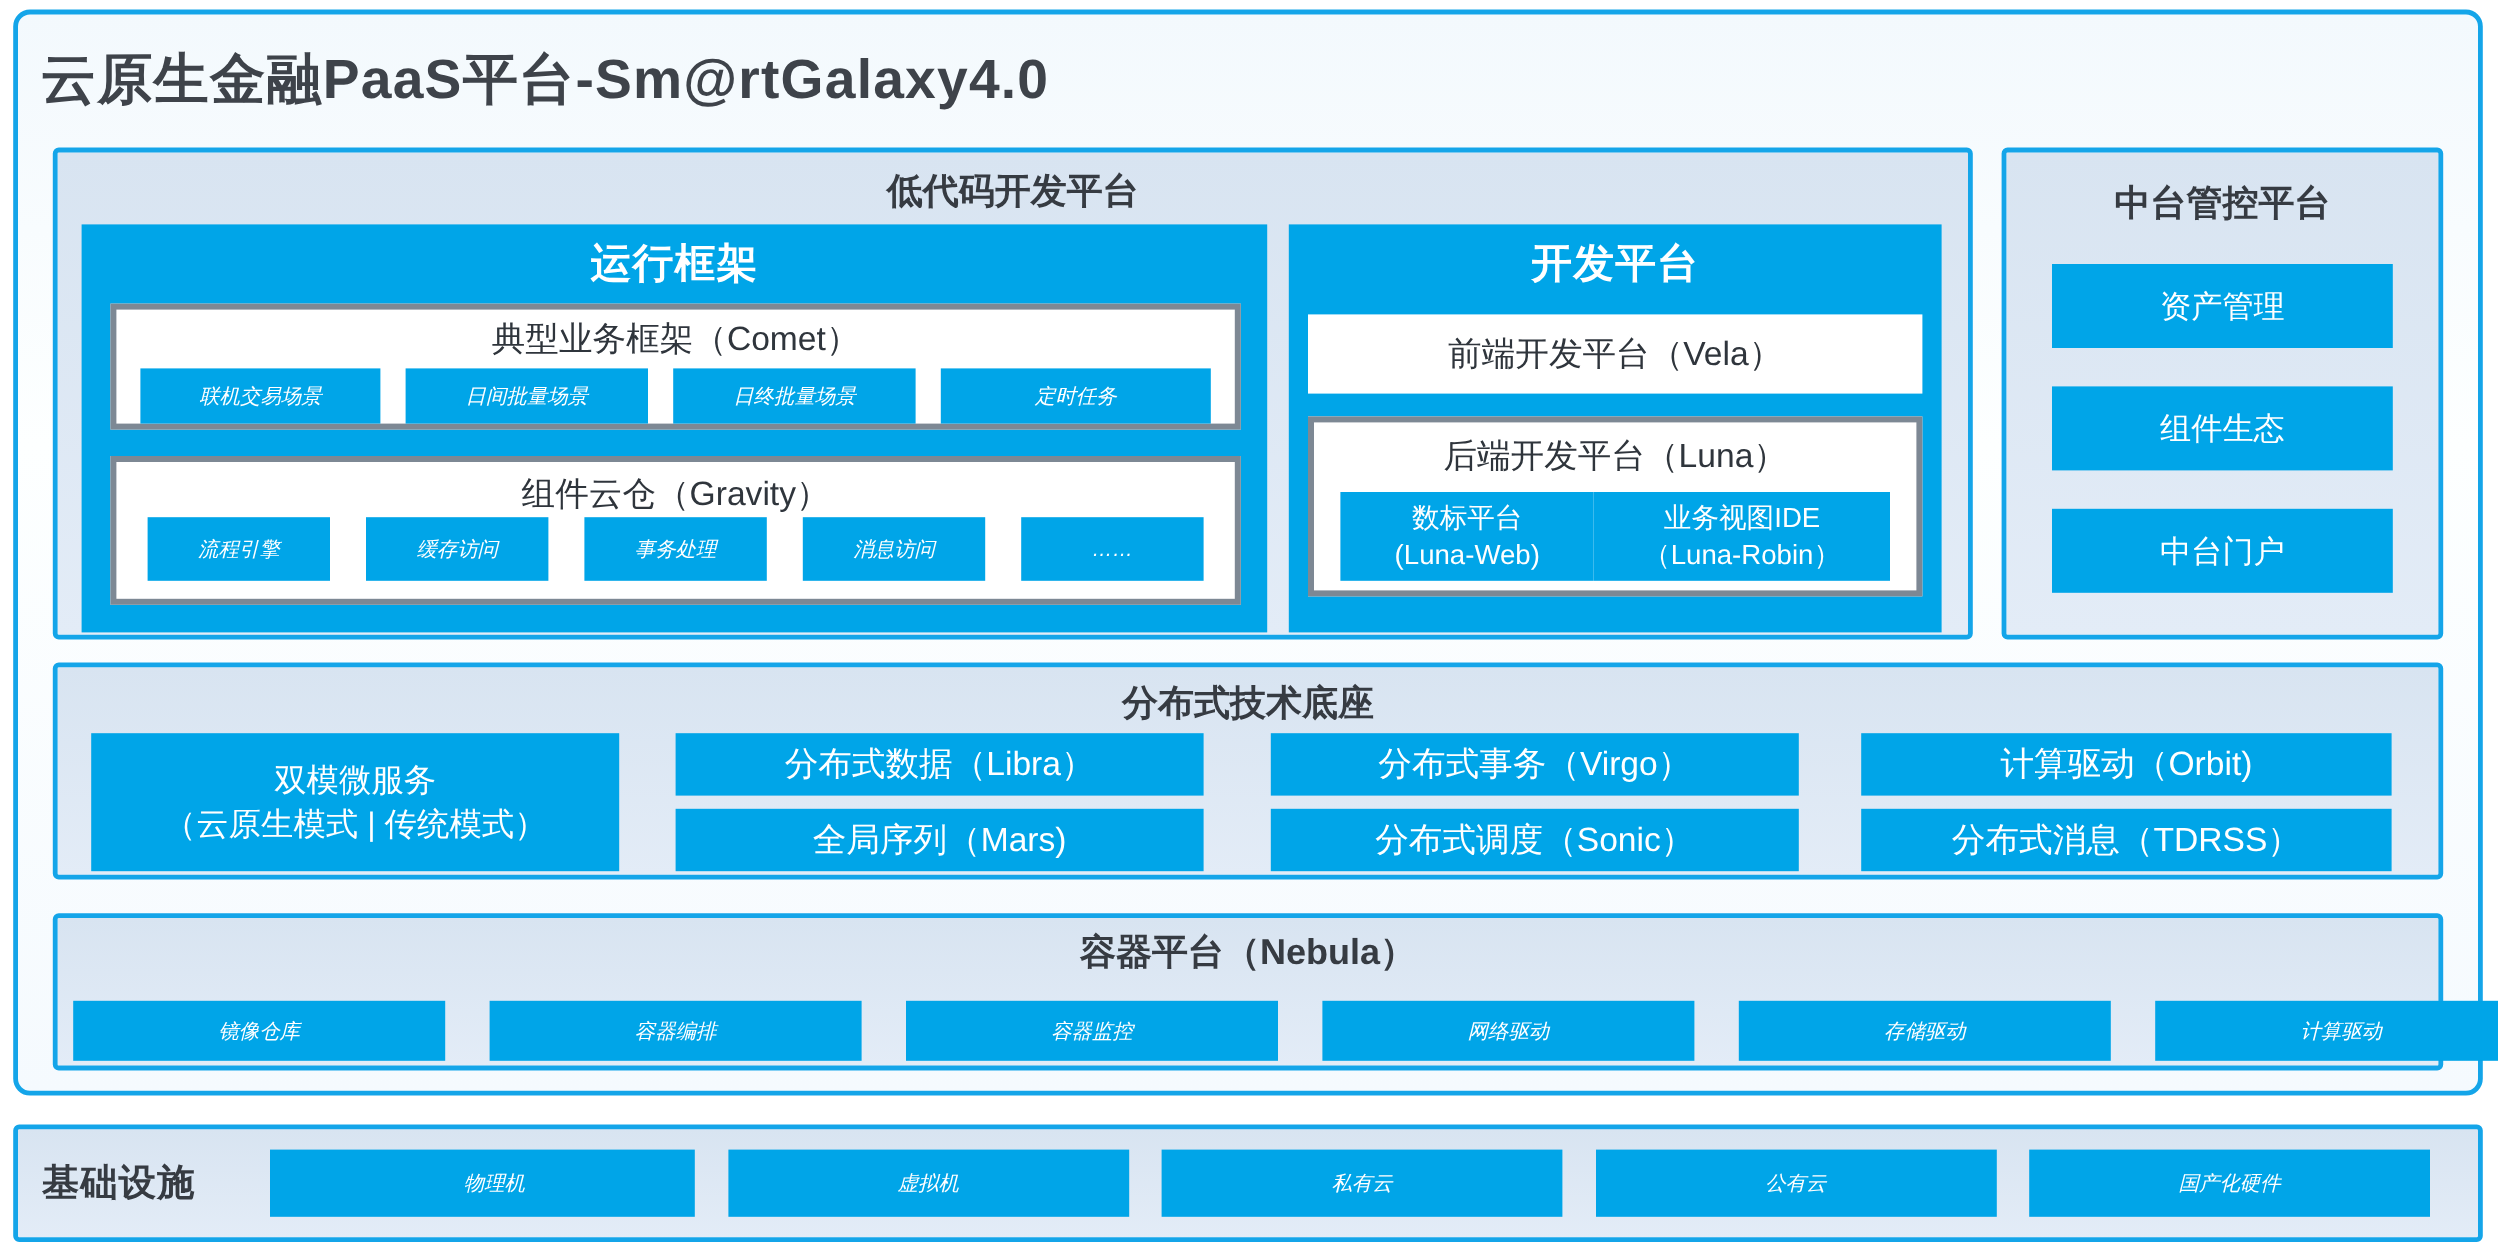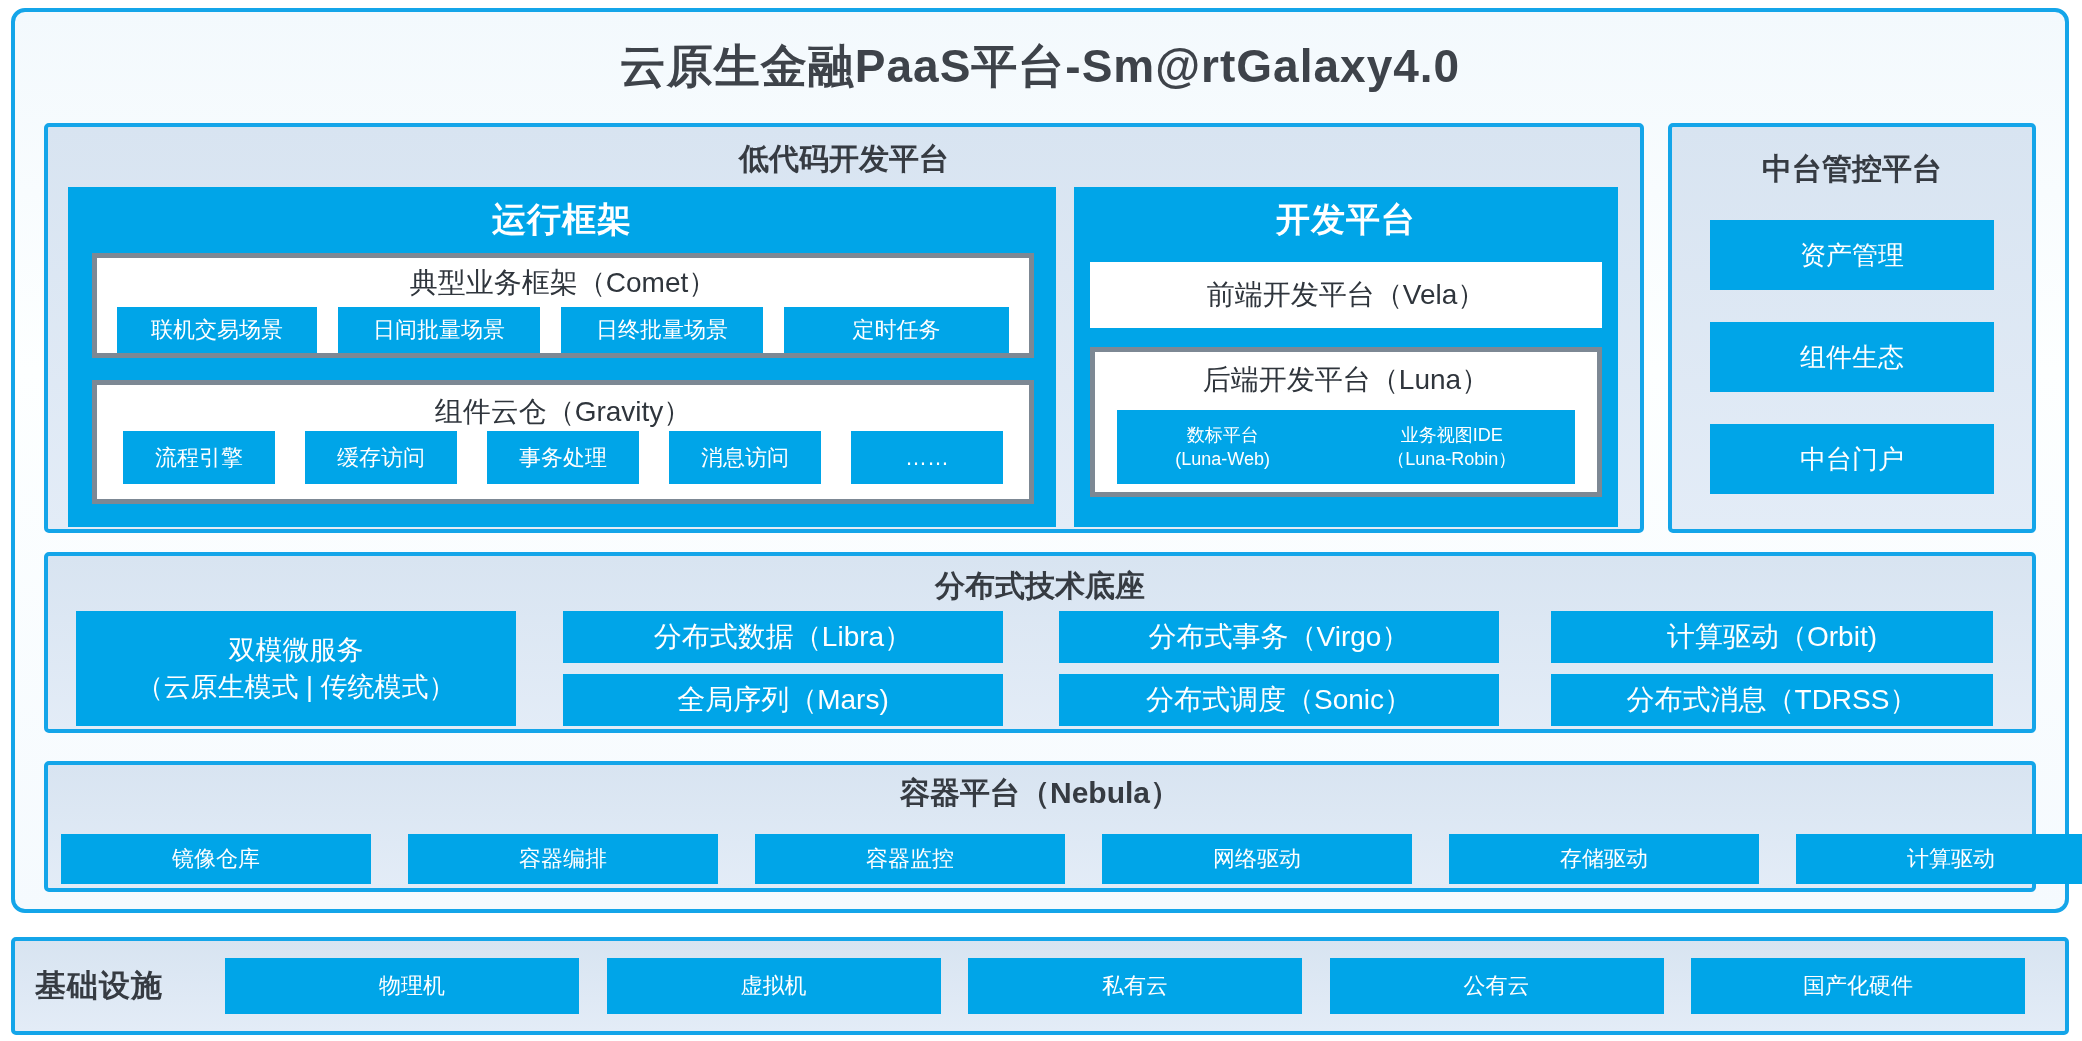--- a/index.html
+++ b/index.html
@@ -11,22 +11,22 @@
   }
   .abs{position:absolute;box-sizing:border-box;}
 
   
   .outer{
     left:11px;top:8px;width:2058px;height:905px;
     border:4px solid #14A5E9;border-radius:14px;
     background:linear-gradient(180deg,#F3F9FD 0%,#FDFFFF 40%,#F5FAFE 100%);
   }
   .main-title{
-    left:0;top:24px;width:100%;text-align:center;
-    font-size:46px;font-weight:700;color:#3E434A;letter-spacing:1px;
+    left:0;top:24px;width:100%;
+    font-size:46px;font-weight:700;color:#3E434A;letter-spacing:1px;padding-left:19px;
   }
 
   
   .panel{
     border:4px solid #14A5E9;border-radius:5px;
     background:linear-gradient(180deg,#D8E4F1 0%,#E3ECF7 100%);
   }
   .panel-title{
     width:100%;text-align:center;font-size:30px;font-weight:700;color:#363B42;
   }
@@ -42,24 +42,24 @@
     color:#fff;font-size:34px;font-weight:700;letter-spacing:1px;
   }
 
   
   .whitebox{background:#ffffff;}
   .gray-border{border:5px solid #7D8894;}
   .whitebox-title{
     width:100%;text-align:center;font-size:28px;color:#2F353C;
   }
 
-  .item-sm{font-size:22px;}
+  .item-sm{font-size:17px;font-style:italic;}
   .item-md{font-size:26px;}
   .item-lg{font-size:28px;}
-  .two-line{line-height:1.35;font-size:18px;}
+  .two-line{line-height:1.35;font-size:23px;}
   .two-line .l2{display:block;}
 
   .flexrow{display:flex;justify-content:space-between;align-items:stretch;}
 
   
   .infra{
     left:11px;top:937px;width:2058px;height:98px;
     border:4px solid #14A5E9;border-radius:5px;
     background:linear-gradient(180deg,#D8E4F1 0%,#E3ECF7 100%);
   }

